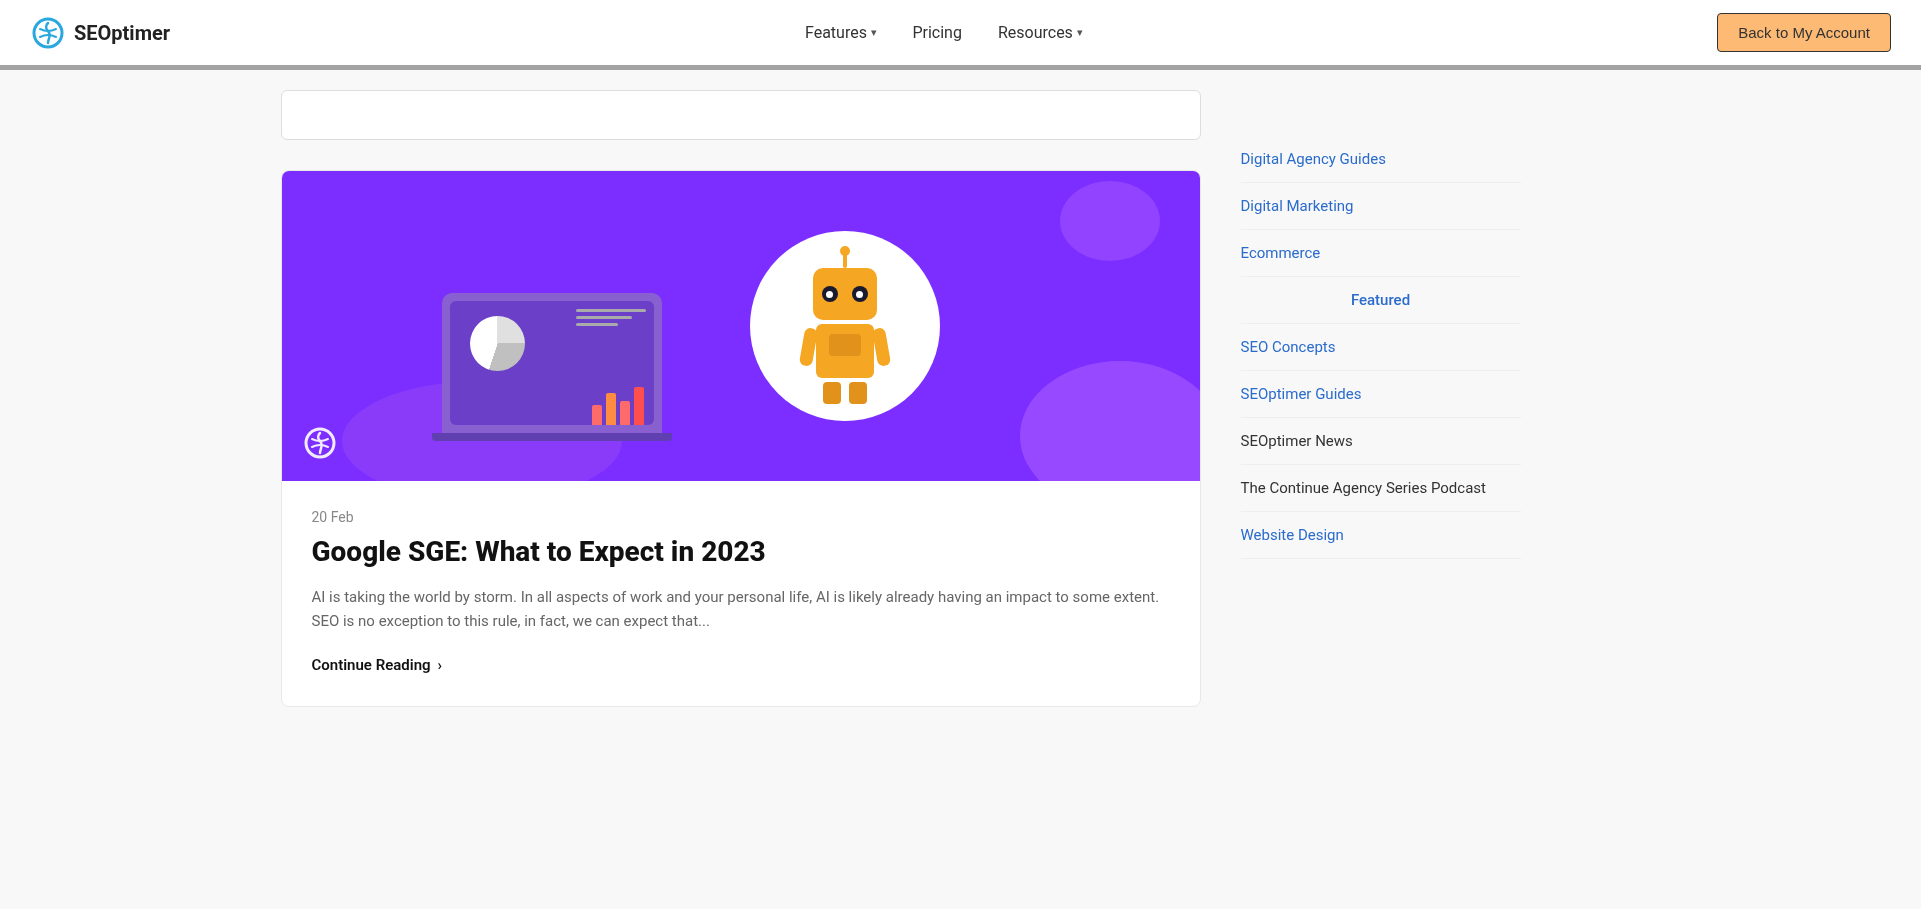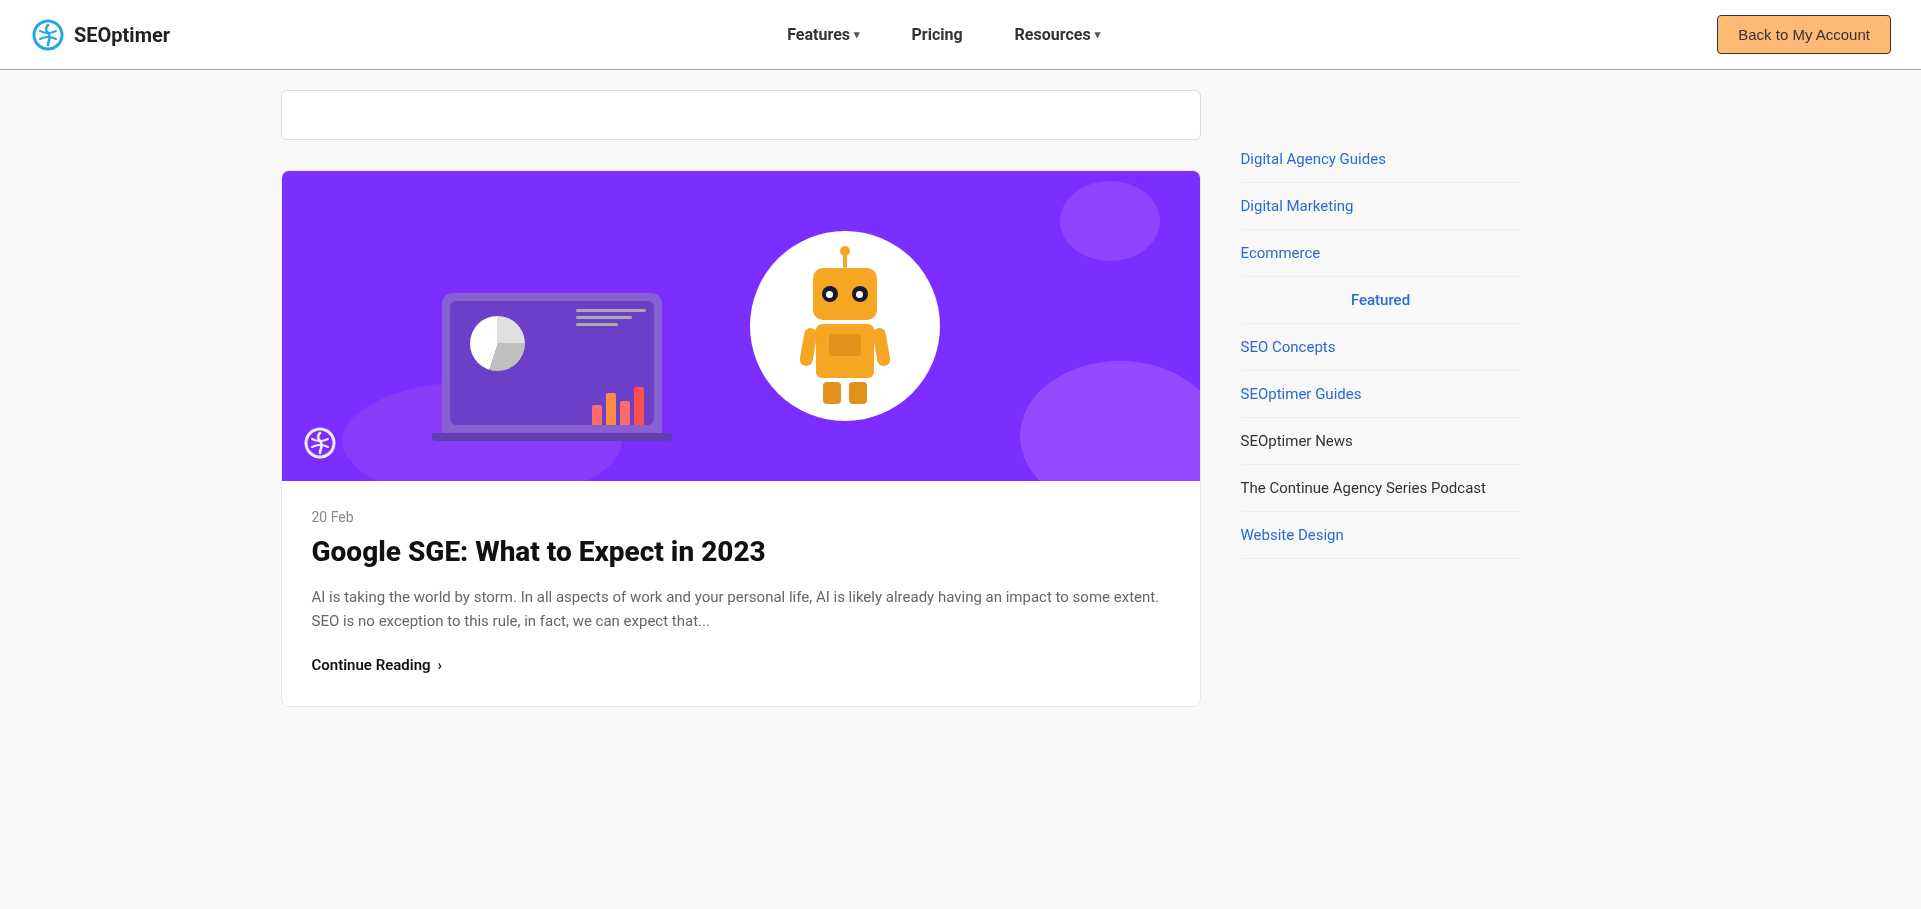--- a/index.html
+++ b/index.html
@@ -1,28 +1,28 @@
 <!DOCTYPE html>
 <html><head>
   <meta charset="utf-8">
   <style>
     * { margin: 0; padding: 0; box-sizing: border-box; }
     body { font-family: -apple-system, BlinkMacSystemFont, 'Segoe UI', Roboto, sans-serif; background: #f8f8f8; min-height: 909px; }
 
     
     nav {
       position: fixed; top: 0; left: 0; right: 0; height: 70px;
-      background: #fff; border-bottom: 1px solid #a3a3a3;
+      background: #fff; border-bottom: 5px solid #a3a3a3;
       display: flex; align-items: center; justify-content: space-between;
       padding: 0 30px; z-index: 100;
     }
     .nav-logo { display: flex; align-items: center; gap: 8px; text-decoration: none; }
     .nav-logo-icon { width: 36px; height: 36px; }
     .nav-logo-text { font-size: 20px; font-weight: 700; color: #222; }
-    .nav-center { display: flex; align-items: center; gap: 52px; font-weight: bold; }
+    .nav-center { display: flex; align-items: center; gap: 36px; }
     .nav-item { font-size: 16px; color: #333; cursor: pointer; display: flex; align-items: center; gap: 4px; text-decoration: none; }
     .nav-chevron { font-size: 11px; color: #555; }
     .nav-back-btn {
       border: 1.5px solid #333; border-radius: 4px;
       padding: 10px 20px; font-size: 15px; color: #333;
       cursor: pointer; background: #fdba74; font-weight: 500;
     }
 
     
     .page-wrapper {

